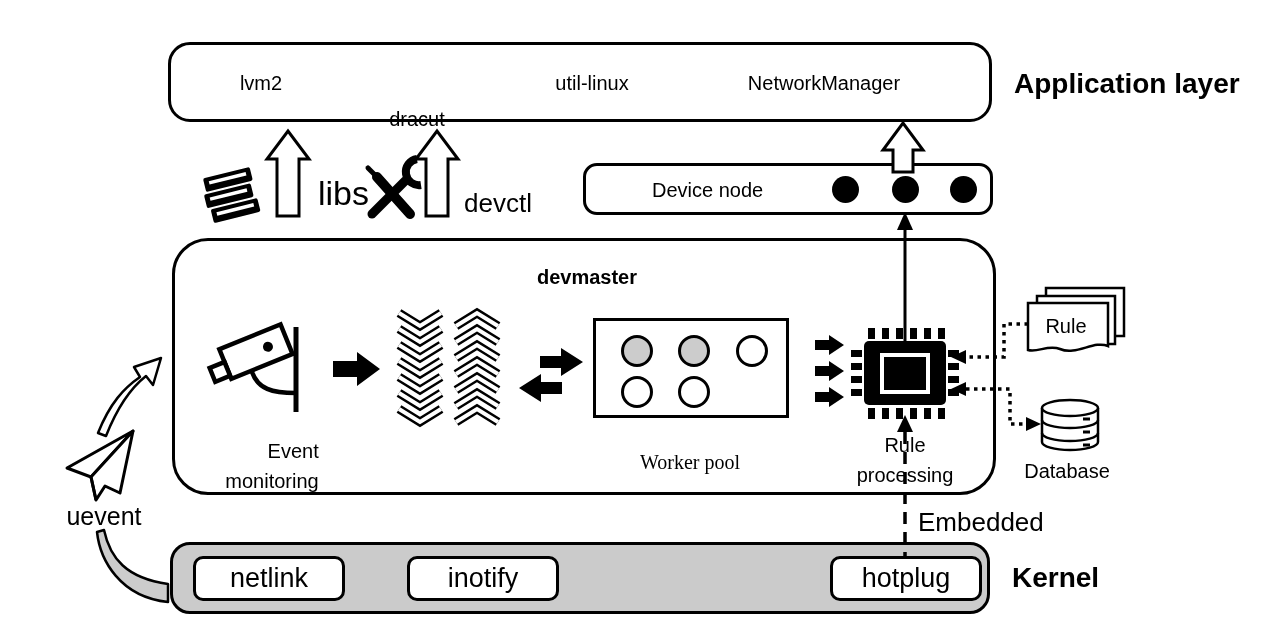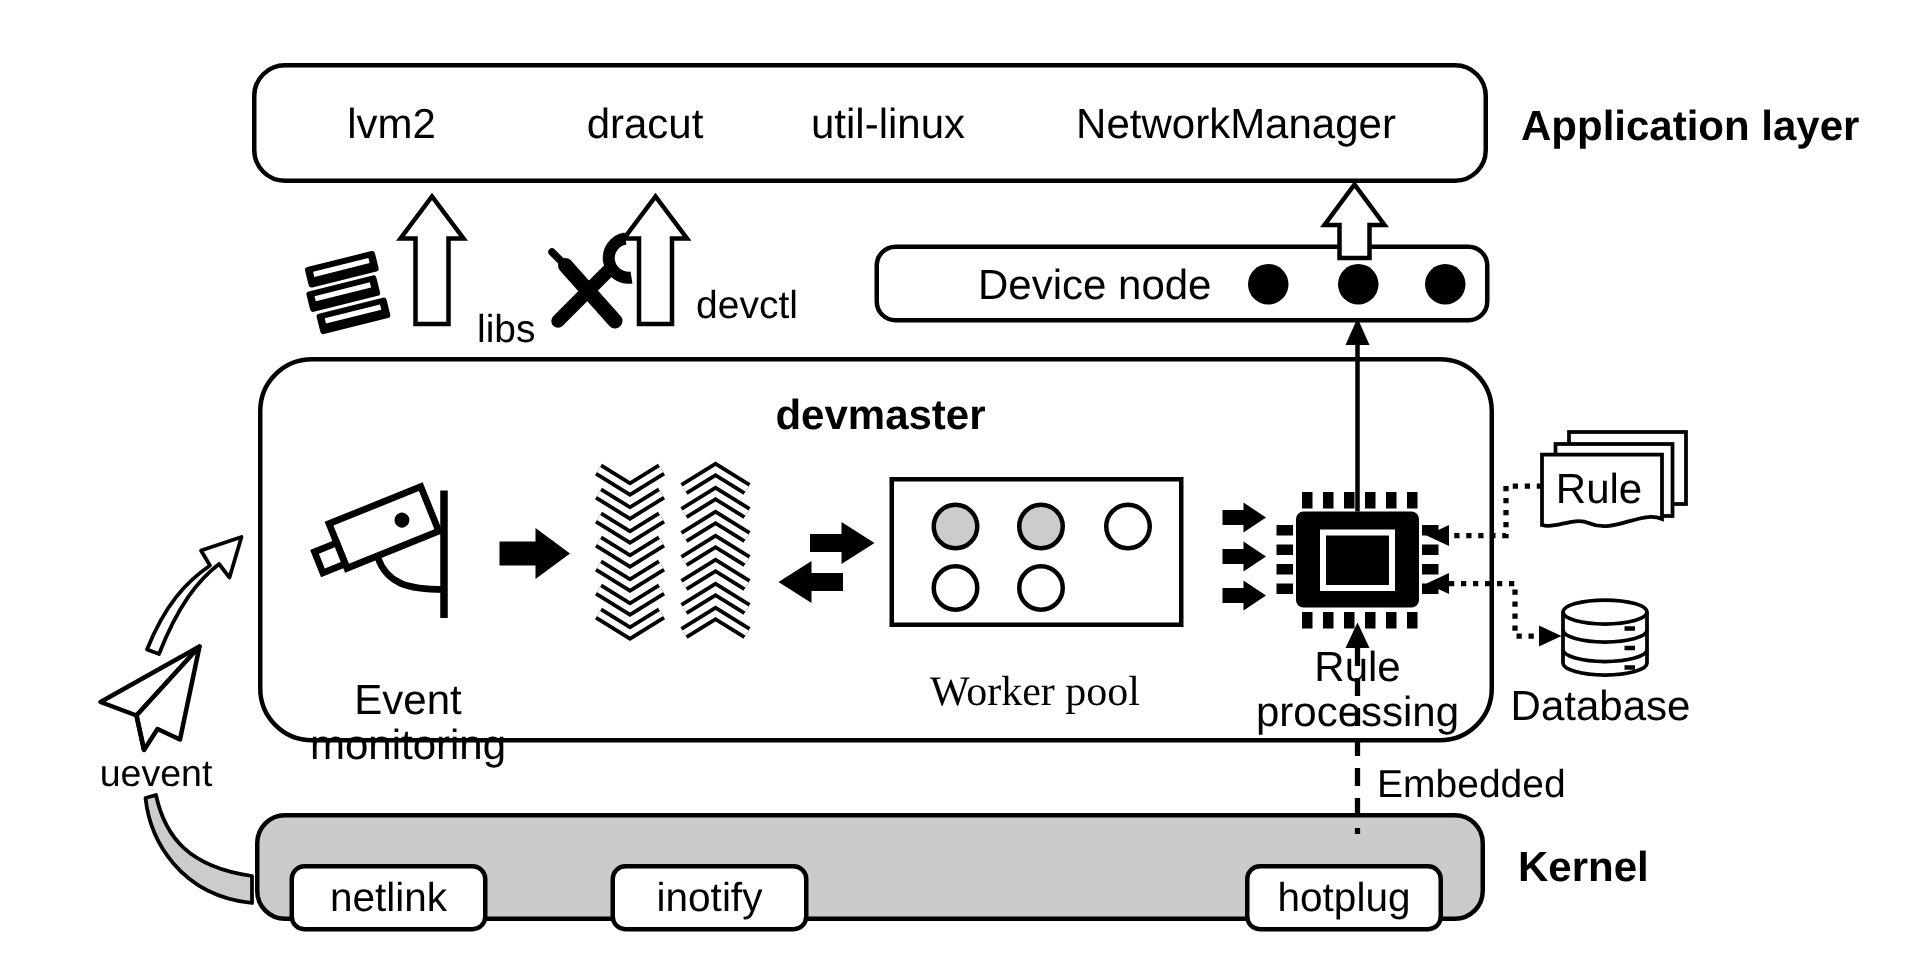--- a/index.html
+++ b/index.html
@@ -1,37 +1,37 @@
 <!DOCTYPE html>
 <html><head>
 <meta charset="utf-8">
 <style>
   html,body{margin:0;padding:0;background:#fff;}
   #canvas{position:relative;width:1272px;height:638px;background:#fff;overflow:hidden;
           font-family:"Liberation Sans", sans-serif;color:#000;}
   .ctr{transform:translateX(-50%);text-align:center;}
   .box{position:absolute;border:3px solid #000;background:#fff;box-sizing:border-box;}
-  .lbl{position:absolute;font-size:28px;line-height:30px;white-space:nowrap;}
+  .lbl{position:absolute;font-size:20px;line-height:30px;white-space:nowrap;}
   .side-lbl{position:absolute;font-size:28px;font-weight:700;white-space:nowrap;}
   .two-line{white-space:pre-line;text-align:center;}
   
   #app-box{left:168px;top:42px;width:824px;height:80px;border-radius:22px;}
   .app-item{top:68px;}
   
   #devnode-box{left:583px;top:163px;width:410px;height:52px;border-radius:14px;}
   #devnode-lbl{left:608px;top:175px;margin-left:44px;}
   .dot{position:absolute;width:27px;height:27px;border-radius:50%;background:#000;top:176px;}
   
   #devmaster-box{left:172px;top:238px;width:824px;height:257px;border-radius:36px;}
   #devmaster-title{left:587px;top:262px;font-weight:700;}
   #worker-rect{left:593px;top:318px;width:196px;height:100px;border-radius:0;}
   .wcircle{position:absolute;width:32px;height:32px;border-radius:50%;border:3px solid #000;box-sizing:border-box;background:#fff;}
   
   #kernel-band{left:170px;top:542px;width:820px;height:72px;border-radius:20px;background:#cbcbcb;}
-  .kbox{top:576px;height:45px;width:132px;border-radius:10px;display:flex;align-items:center;justify-content:center;font-size:27px;}
+  .kbox{top:556px;height:45px;width:152px;border-radius:10px;display:flex;align-items:center;justify-content:center;font-size:27px;}
   svg{position:absolute;left:0;top:0;pointer-events:none;}
 </style>
 </head>
 <body>
 
 <div id="canvas">
 
   <div class="box" id="app-box"></div>
 
   <div class="box" id="devnode-box"></div>
@@ -226,33 +226,33 @@
     <g>
       <path d="M98,433 C110,403 124,388 140,377 L134,367 L161,358 L153,385 L146,376 C132,387 119,403 106,436 Z" fill="#fff" stroke="#000" stroke-width="2.5" stroke-linejoin="round"></path>
     </g>
 
     <g>
       <path d="M104,530 C110,558 126,578 168,584 L168,602 C120,597 100,560 97,532 Z" fill="#ccc" stroke="#000" stroke-width="2.5" stroke-linejoin="round"></path>
     </g>
   </svg>
 
   <div class="lbl ctr app-item" style="left:261px;">lvm2</div>
-  <div class="lbl ctr app-item" style="left:430px;">dracut</div>
+  <div class="lbl ctr app-item" style="left:417px;margin-top:36px;">dracut</div>
   <div class="lbl ctr app-item" style="left:592px;">util-linux</div>
   <div class="lbl ctr app-item" style="left:824px;">NetworkManager</div>
 
   <div class="side-lbl" style="left:1014px;top:68px;">Application layer</div>
   <div class="side-lbl" style="left:1012px;top:562px;">Kernel</div>
 
   <div class="lbl" id="devnode-lbl">Device node</div>
-  <div class="lbl" style="left:318px;top:204px;font-size:26px;">libs</div>
+  <div class="lbl" style="left:318px;top:178px;font-size:34px;">libs</div>
   <div class="lbl" style="left:464px;top:188px;font-size:26px;">devctl</div>
 
   <div class="lbl ctr" id="devmaster-title">devmaster</div>
-  <div class="lbl ctr two-line" style="left:272px;top:452px;">Event
+  <div class="lbl ctr two-line" style="left:272px;top:436px;text-align:right;">Event
 monitoring</div>
   <div class="lbl ctr" style="left:690px;top:447px;font-family:Liberation Serif, serif;">Worker pool</div>
   <div class="lbl ctr two-line" style="left:905px;top:430px;">Rule
 processing</div>
 
   <div class="lbl ctr" style="left:1066px;top:311px;">Rule</div>
   <div class="lbl ctr" style="left:1067px;top:456px;">Database</div>
 
   <div class="lbl" style="left:918px;top:507px;font-size:26px;">Embedded</div>
   <div class="lbl ctr" style="left:104px;top:501px;font-size:25px;">uevent</div>

